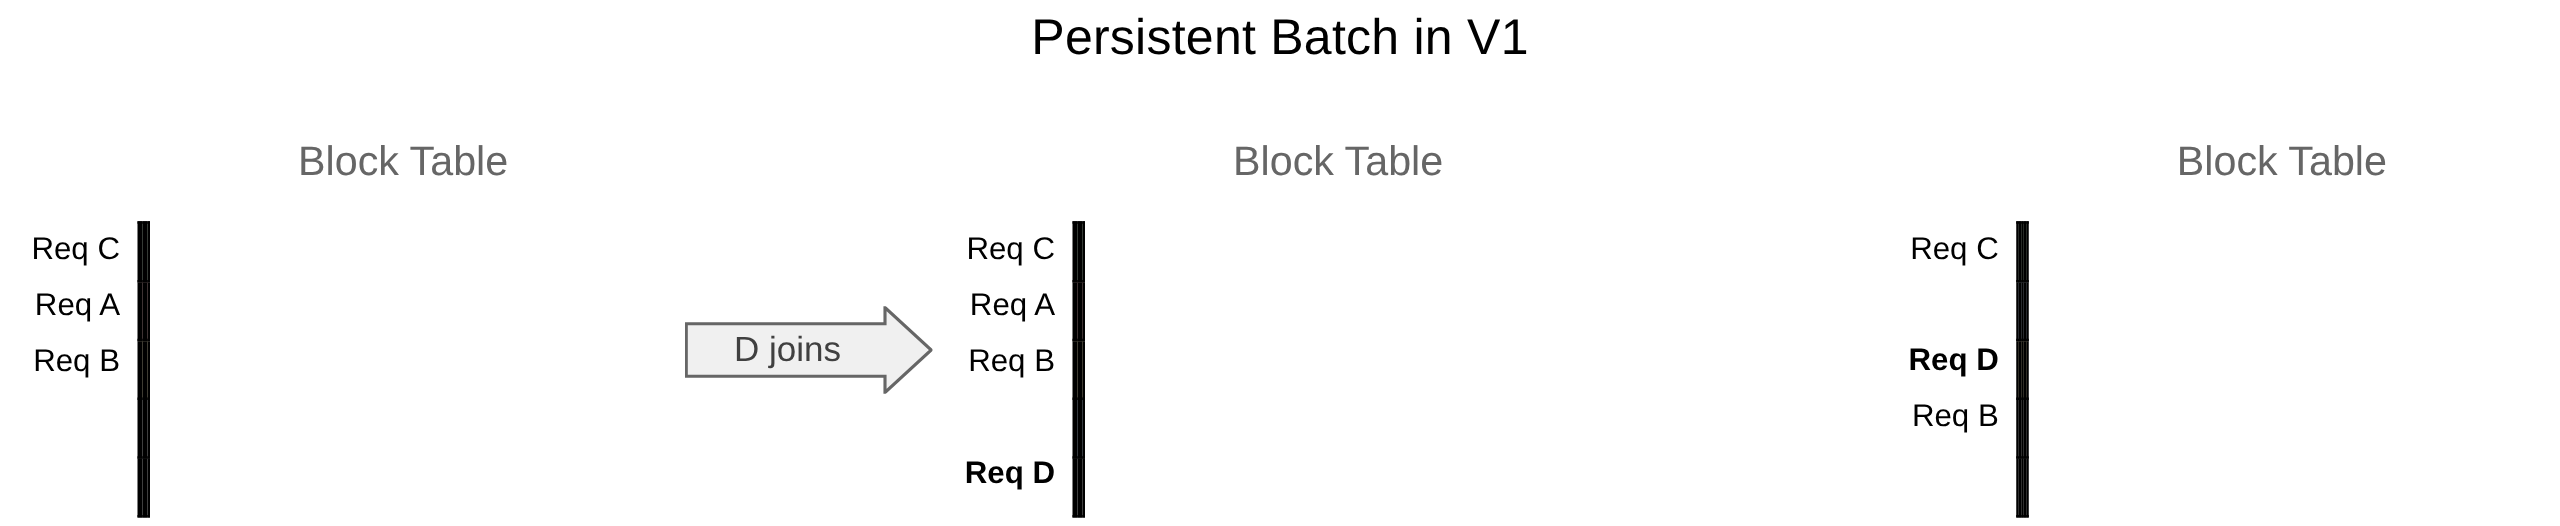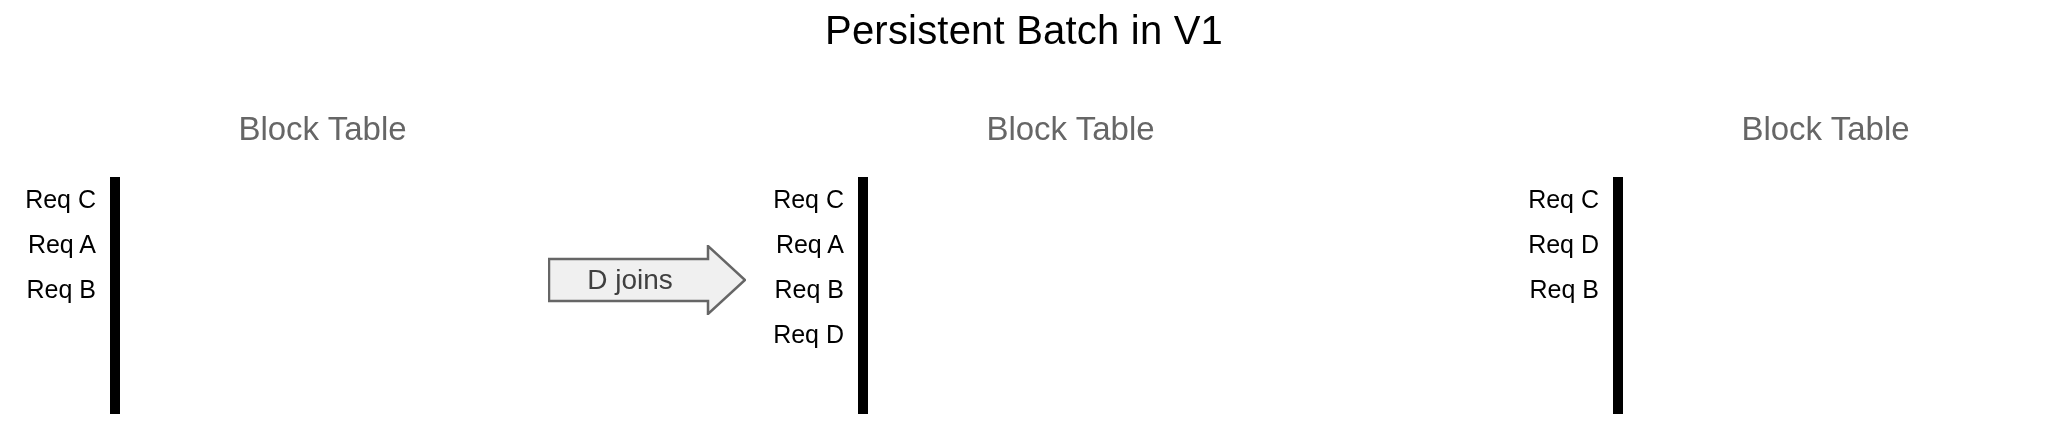--- a/index.html
+++ b/index.html
@@ -71,21 +71,22 @@
   .row-label {
     height: 45px;
     line-height: 45px;
     font-size: 25px;
     color: #000000;
     white-space: nowrap;
     padding-right: 14px;
     box-sizing: border-box;
   }
   .row-label.bold {
-    font-weight: normal;
+    font-weight: bold;
+    margin-top: 44px;
   }
   .row-label.empty {
     color: transparent;
   }
 
   table.block-table {
     border-collapse: collapse;
     table-layout: fixed;
   }
   table.block-table td {

